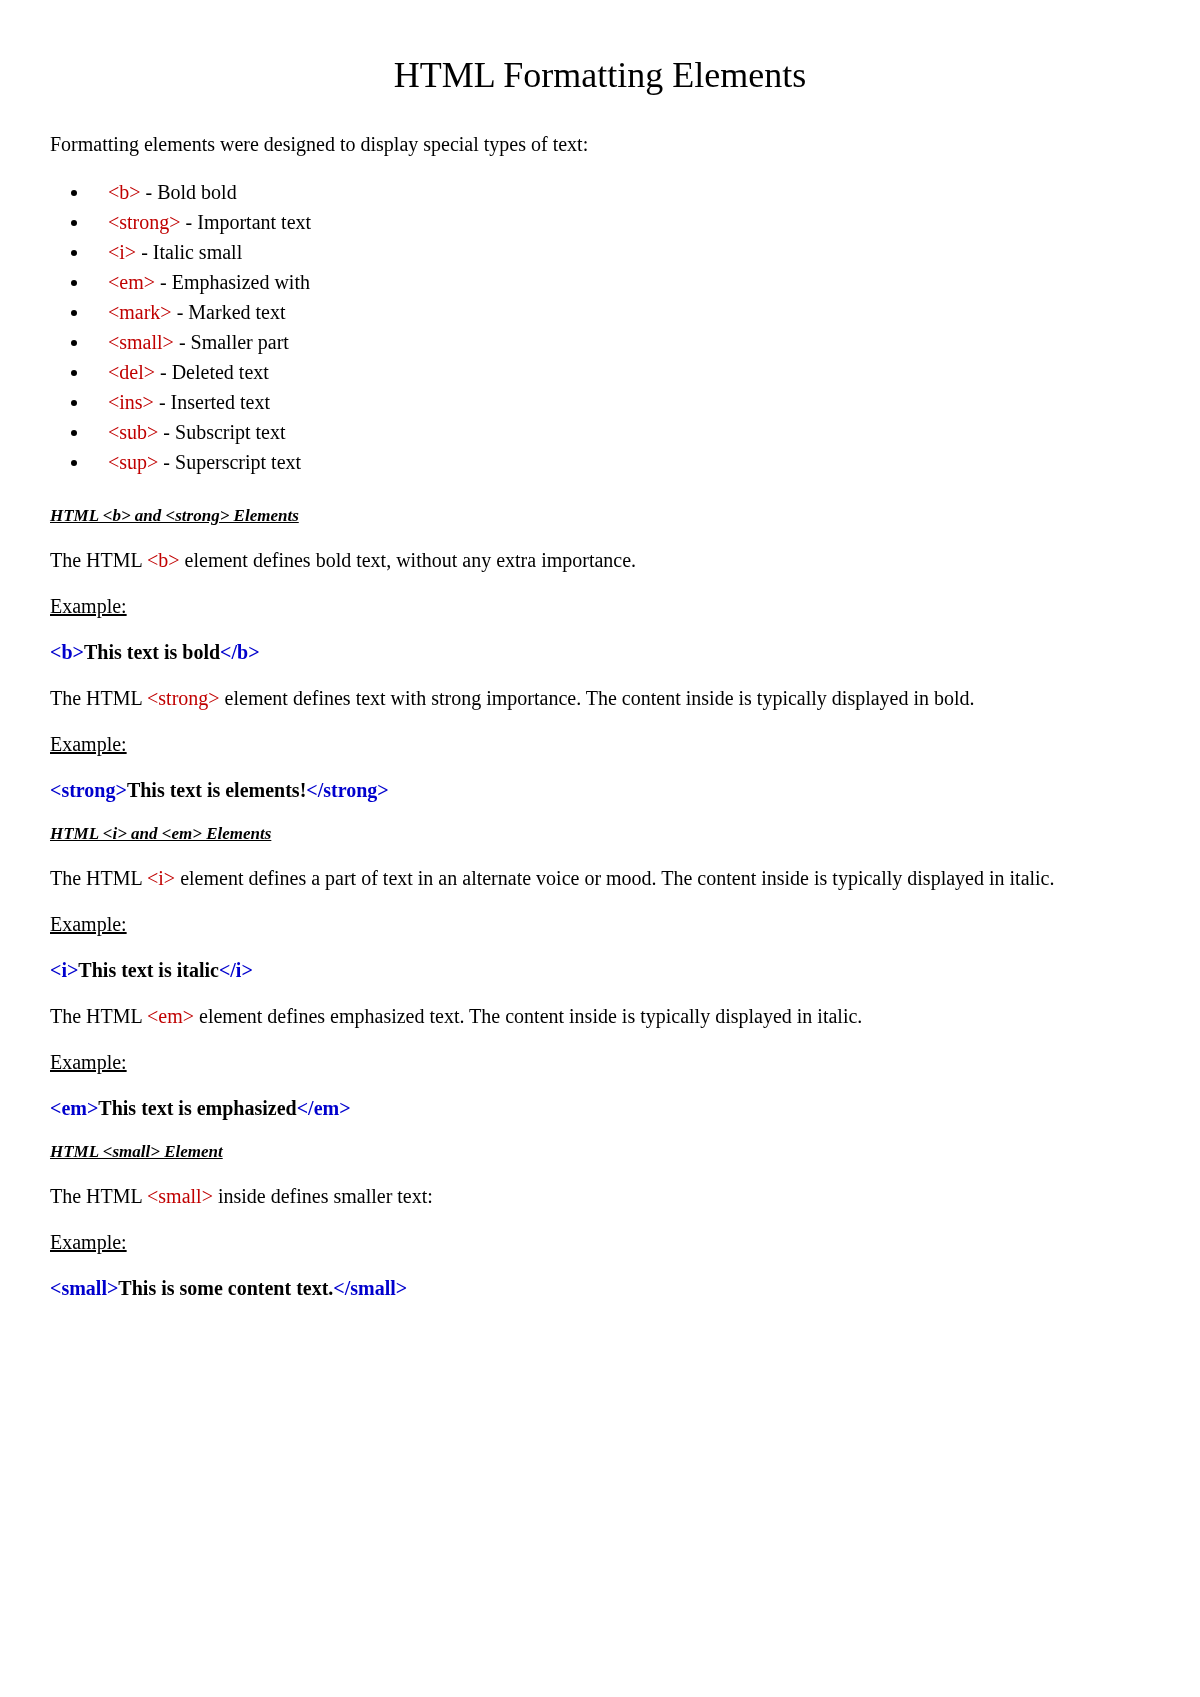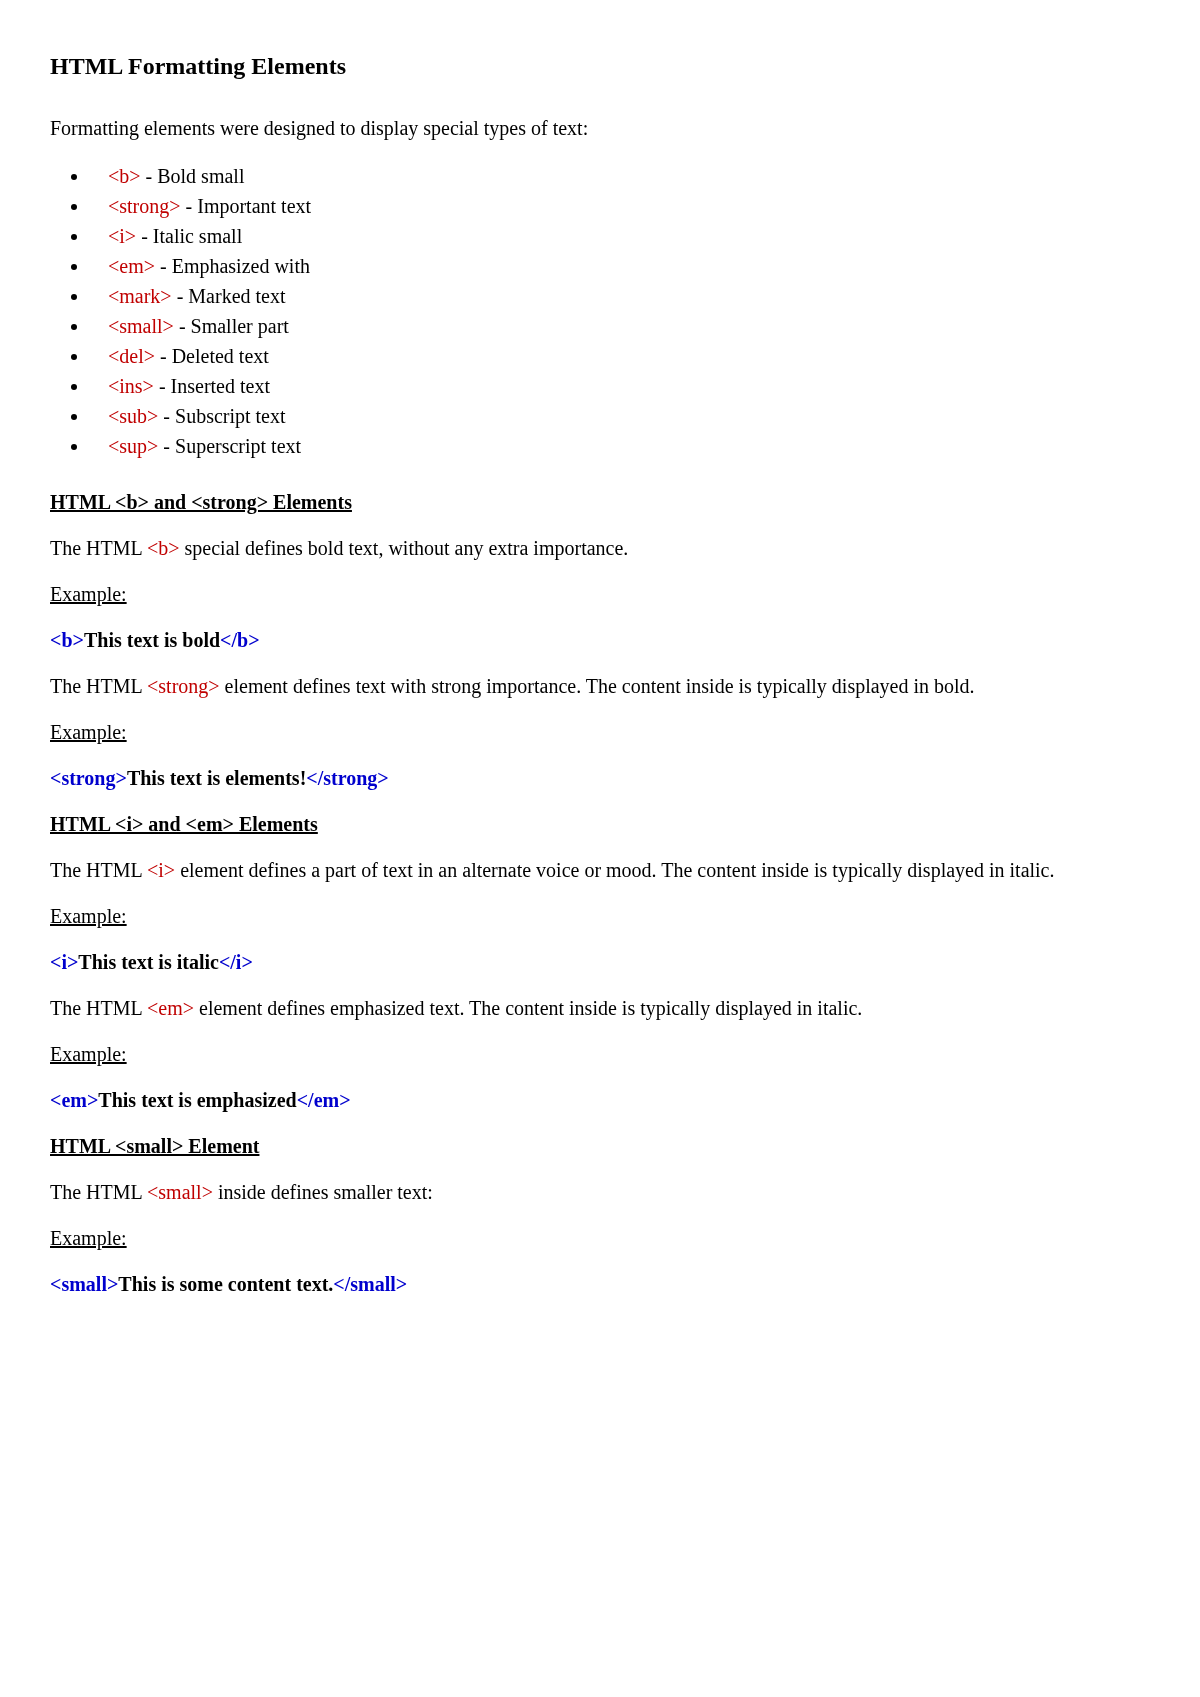--- a/index.html
+++ b/index.html
@@ -10,23 +10,23 @@
     body {
       font-family: "Times New Roman", Times, serif;
       font-size: 20px;
       line-height: 1.4;
       color: #000;
       background: #fff;
       padding: 50px 50px;
       width: 1200px;
     }
     h1 {
-      text-align: left;
-      font-size: 24px;
-      font-weight: bold;
+      text-align: center;
+      font-size: 36px;
+      font-weight: normal;
       margin-bottom: 30px;
     }
     p.intro {
       margin-bottom: 20px;
       font-family: Liberation Serif, serif;
     }
     ul.elements-list {
       list-style-type: disc;
       margin-left: 40px;
       margin-bottom: 28px;
@@ -35,24 +35,25 @@
       padding-left: 18px;
       margin-bottom: 2px;
     }
     .tag-red {
       color: #c00000;
     }
     .tag-blue {
       color: #0000cd;
     }
     h2.section-heading {
-      font-size: 20px;
+      font-size: 17px;
       font-weight: bold;
       text-decoration: underline;
       margin-bottom: 18px;
+      font-style: italic;
     }
     p {
       margin-bottom: 18px;
     }
     .example-label {
       text-decoration: underline;
       margin-bottom: 18px;
     }
     .code-line {
       margin-bottom: 18px;
@@ -60,35 +61,35 @@
     }
   </style>
 </head>
 <body>
 
 <h1>HTML Formatting Elements</h1>
 
 <p class="intro">Formatting elements were designed to display special types of text:</p>
 
 <ul class="elements-list">
-  <li><span class="tag-red">&lt;b&gt;</span><span> - Bold small</span></li>
+  <li><span class="tag-red">&lt;b&gt;</span><span> - Bold bold</span></li>
   <li><span class="tag-red">&lt;strong&gt;</span><span> - Important text</span></li>
   <li><span class="tag-red">&lt;i&gt;</span><span> - Italic small</span></li>
   <li><span class="tag-red">&lt;em&gt;</span><span> - Emphasized with</span></li>
   <li><span class="tag-red">&lt;mark&gt;</span><span> - Marked text</span></li>
   <li><span class="tag-red">&lt;small&gt;</span><span> - Smaller part</span></li>
   <li><span class="tag-red">&lt;del&gt;</span><span> - Deleted text</span></li>
   <li><span class="tag-red">&lt;ins&gt;</span><span> - Inserted text</span></li>
   <li><span class="tag-red">&lt;sub&gt;</span><span> - Subscript text</span></li>
   <li><span class="tag-red">&lt;sup&gt;</span><span> - Superscript text</span></li>
 </ul>
 
 <h2 class="section-heading">HTML &lt;b&gt; and &lt;strong&gt; Elements</h2>
 
-<p><span>The HTML </span><span class="tag-red">&lt;b&gt;</span><span> special defines bold text, without any extra importance.</span></p>
+<p><span>The HTML </span><span class="tag-red">&lt;b&gt;</span><span> element defines bold text, without any extra importance.</span></p>
 
 <p class="example-label">Example:</p>
 
 <p class="code-line"><span class="tag-blue">&lt;b&gt;</span><span>This text is bold</span><span class="tag-blue">&lt;/b&gt;</span></p>
 
 <p><span>The HTML </span><span class="tag-red">&lt;strong&gt;</span><span> element defines text with strong importance. The content inside is typically displayed in bold.</span></p>
 
 <p class="example-label">Example:</p>
 
 <p class="code-line"><span class="tag-blue">&lt;strong&gt;</span><span>This text is elements!</span><span class="tag-blue">&lt;/strong&gt;</span></p>

